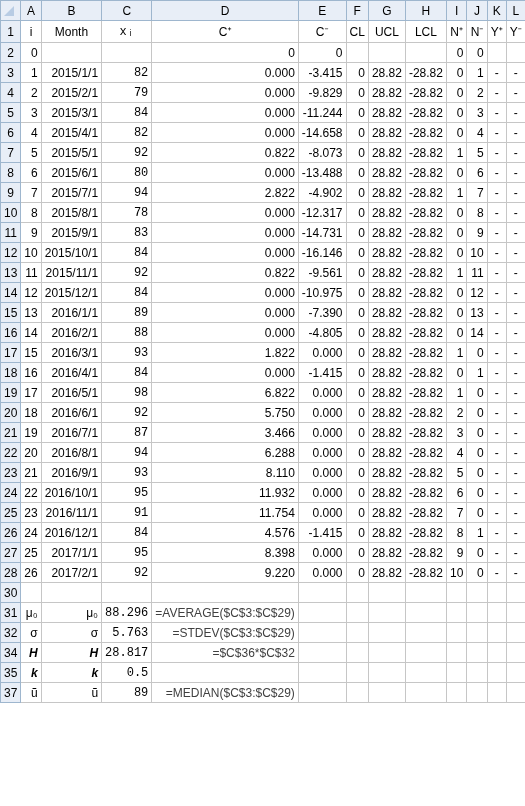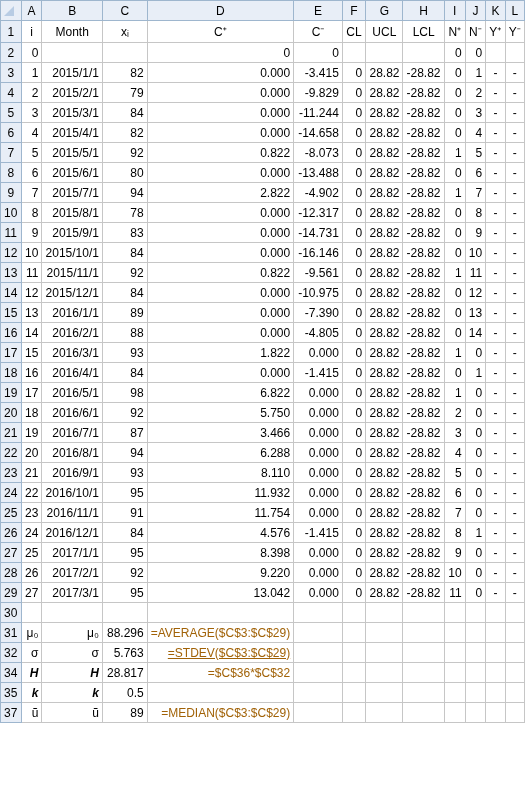--- a/index.html
+++ b/index.html
@@ -5,36 +5,36 @@
     * { margin: 0; padding: 0; box-sizing: border-box; }
     body { font-family: 'Segoe UI', Tahoma, sans-serif; font-size: 12px; background: #fff; color: #000; width: 525px; }
     .sheet { display: table; border-collapse: collapse; width: 100%; }
     .row { display: table-row; }
     .cell { display: table-cell; border: 1px solid #c6c6c6; padding: 2px 3px; height: 20px; vertical-align: middle; white-space: nowrap; overflow: hidden; }
     .corner { background: #e8eef7; border: 1px solid #9eb6ce; width: 22px; text-align: center; }
     .col-header { background: #e8eef7; border: 1px solid #9eb6ce; text-align: center; color: #000; font-weight: normal; }
     .row-header { background: #e8eef7; border: 1px solid #9eb6ce; text-align: center; color: #000; width: 22px; }
     .c-A { width: 26px; text-align: right; }
     .c-B { width: 62px; text-align: right; }
-    .c-C { width: 54px; text-align: right; }
+    .c-C { width: 54px; text-align: right; font-family: Liberation Mono, monospace; }
     .c-D { width: 58px; text-align: right; }
     .c-E { width: 58px; text-align: right; }
     .c-F { width: 32px; text-align: right; }
     .c-G { width: 40px; text-align: right; }
     .c-H { width: 44px; }
     .c-I { width: 26px; text-align: right; }
     .c-J { width: 22px; text-align: right; }
     .c-K { width: 22px; text-align: center; }
     .c-L { width: 22px; text-align: center; }
     .tl { text-align: right; }
     .tc { text-align: center; }
     .tr { text-align: right; }
     .italic { font-style: italic; }
     .bold { font-weight: bold; }
-    .blue { color: #a16207; }
+    .blue { color: #404040; }
     .corner svg{display:block}
   </style>
 </head>
 <body>
 
 <div class="sheet" id="sheet">
     <div class="row">
       <div class="cell corner">
         <svg width="10" height="10">
           <path d="M10 0 L10 10 L0 10 Z" fill="#b8cce4"></path>
@@ -467,35 +467,20 @@
       <div class="cell c-E">0.000</div>
       <div class="cell c-F">0</div>
       <div class="cell c-G">28.82</div>
       <div class="cell c-H">-28.82</div>
       <div class="cell c-I">10</div>
       <div class="cell c-J">0</div>
       <div class="cell c-K">-</div>
       <div class="cell c-L">-</div>
     </div>
     <div class="row">
-      <div class="cell row-header">29</div>
-      <div class="cell c-A">27</div>
-      <div class="cell c-B">2017/3/1</div>
-      <div class="cell c-C">95</div>
-      <div class="cell c-D">13.042</div>
-      <div class="cell c-E">0.000</div>
-      <div class="cell c-F">0</div>
-      <div class="cell c-G">28.82</div>
-      <div class="cell c-H">-28.82</div>
-      <div class="cell c-I">11</div>
-      <div class="cell c-J">0</div>
-      <div class="cell c-K">-</div>
-      <div class="cell c-L">-</div>
-    </div>
-    <div class="row">
       <div class="cell row-header">30</div>
       <div class="cell c-A"></div>
       <div class="cell c-B"></div>
       <div class="cell c-C"></div>
       <div class="cell c-D"></div>
       <div class="cell c-E"></div>
       <div class="cell c-F"></div>
       <div class="cell c-G"></div>
       <div class="cell c-H"></div>
       <div class="cell c-I"></div>
@@ -516,21 +501,21 @@
       <div class="cell c-I"></div>
       <div class="cell c-J"></div>
       <div class="cell c-K"></div>
       <div class="cell c-L"></div>
     </div>
     <div class="row">
       <div class="cell row-header">32</div>
       <div class="cell c-A tl">σ</div>
       <div class="cell c-B tl">σ</div>
       <div class="cell c-C tr">5.763</div>
-      <div class="cell c-D tl blue" style="position: relative; overflow: visible; z-index: 1; text-decoration: underline;">=STDEV($C$3:$C$29)</div>
+      <div class="cell c-D tl blue" style="position: relative; overflow: visible; z-index: 1;">=STDEV($C$3:$C$29)</div>
       <div class="cell c-E"></div>
       <div class="cell c-F"></div>
       <div class="cell c-G"></div>
       <div class="cell c-H"></div>
       <div class="cell c-I"></div>
       <div class="cell c-J"></div>
       <div class="cell c-K"></div>
       <div class="cell c-L"></div>
     </div>
     <div class="row">

